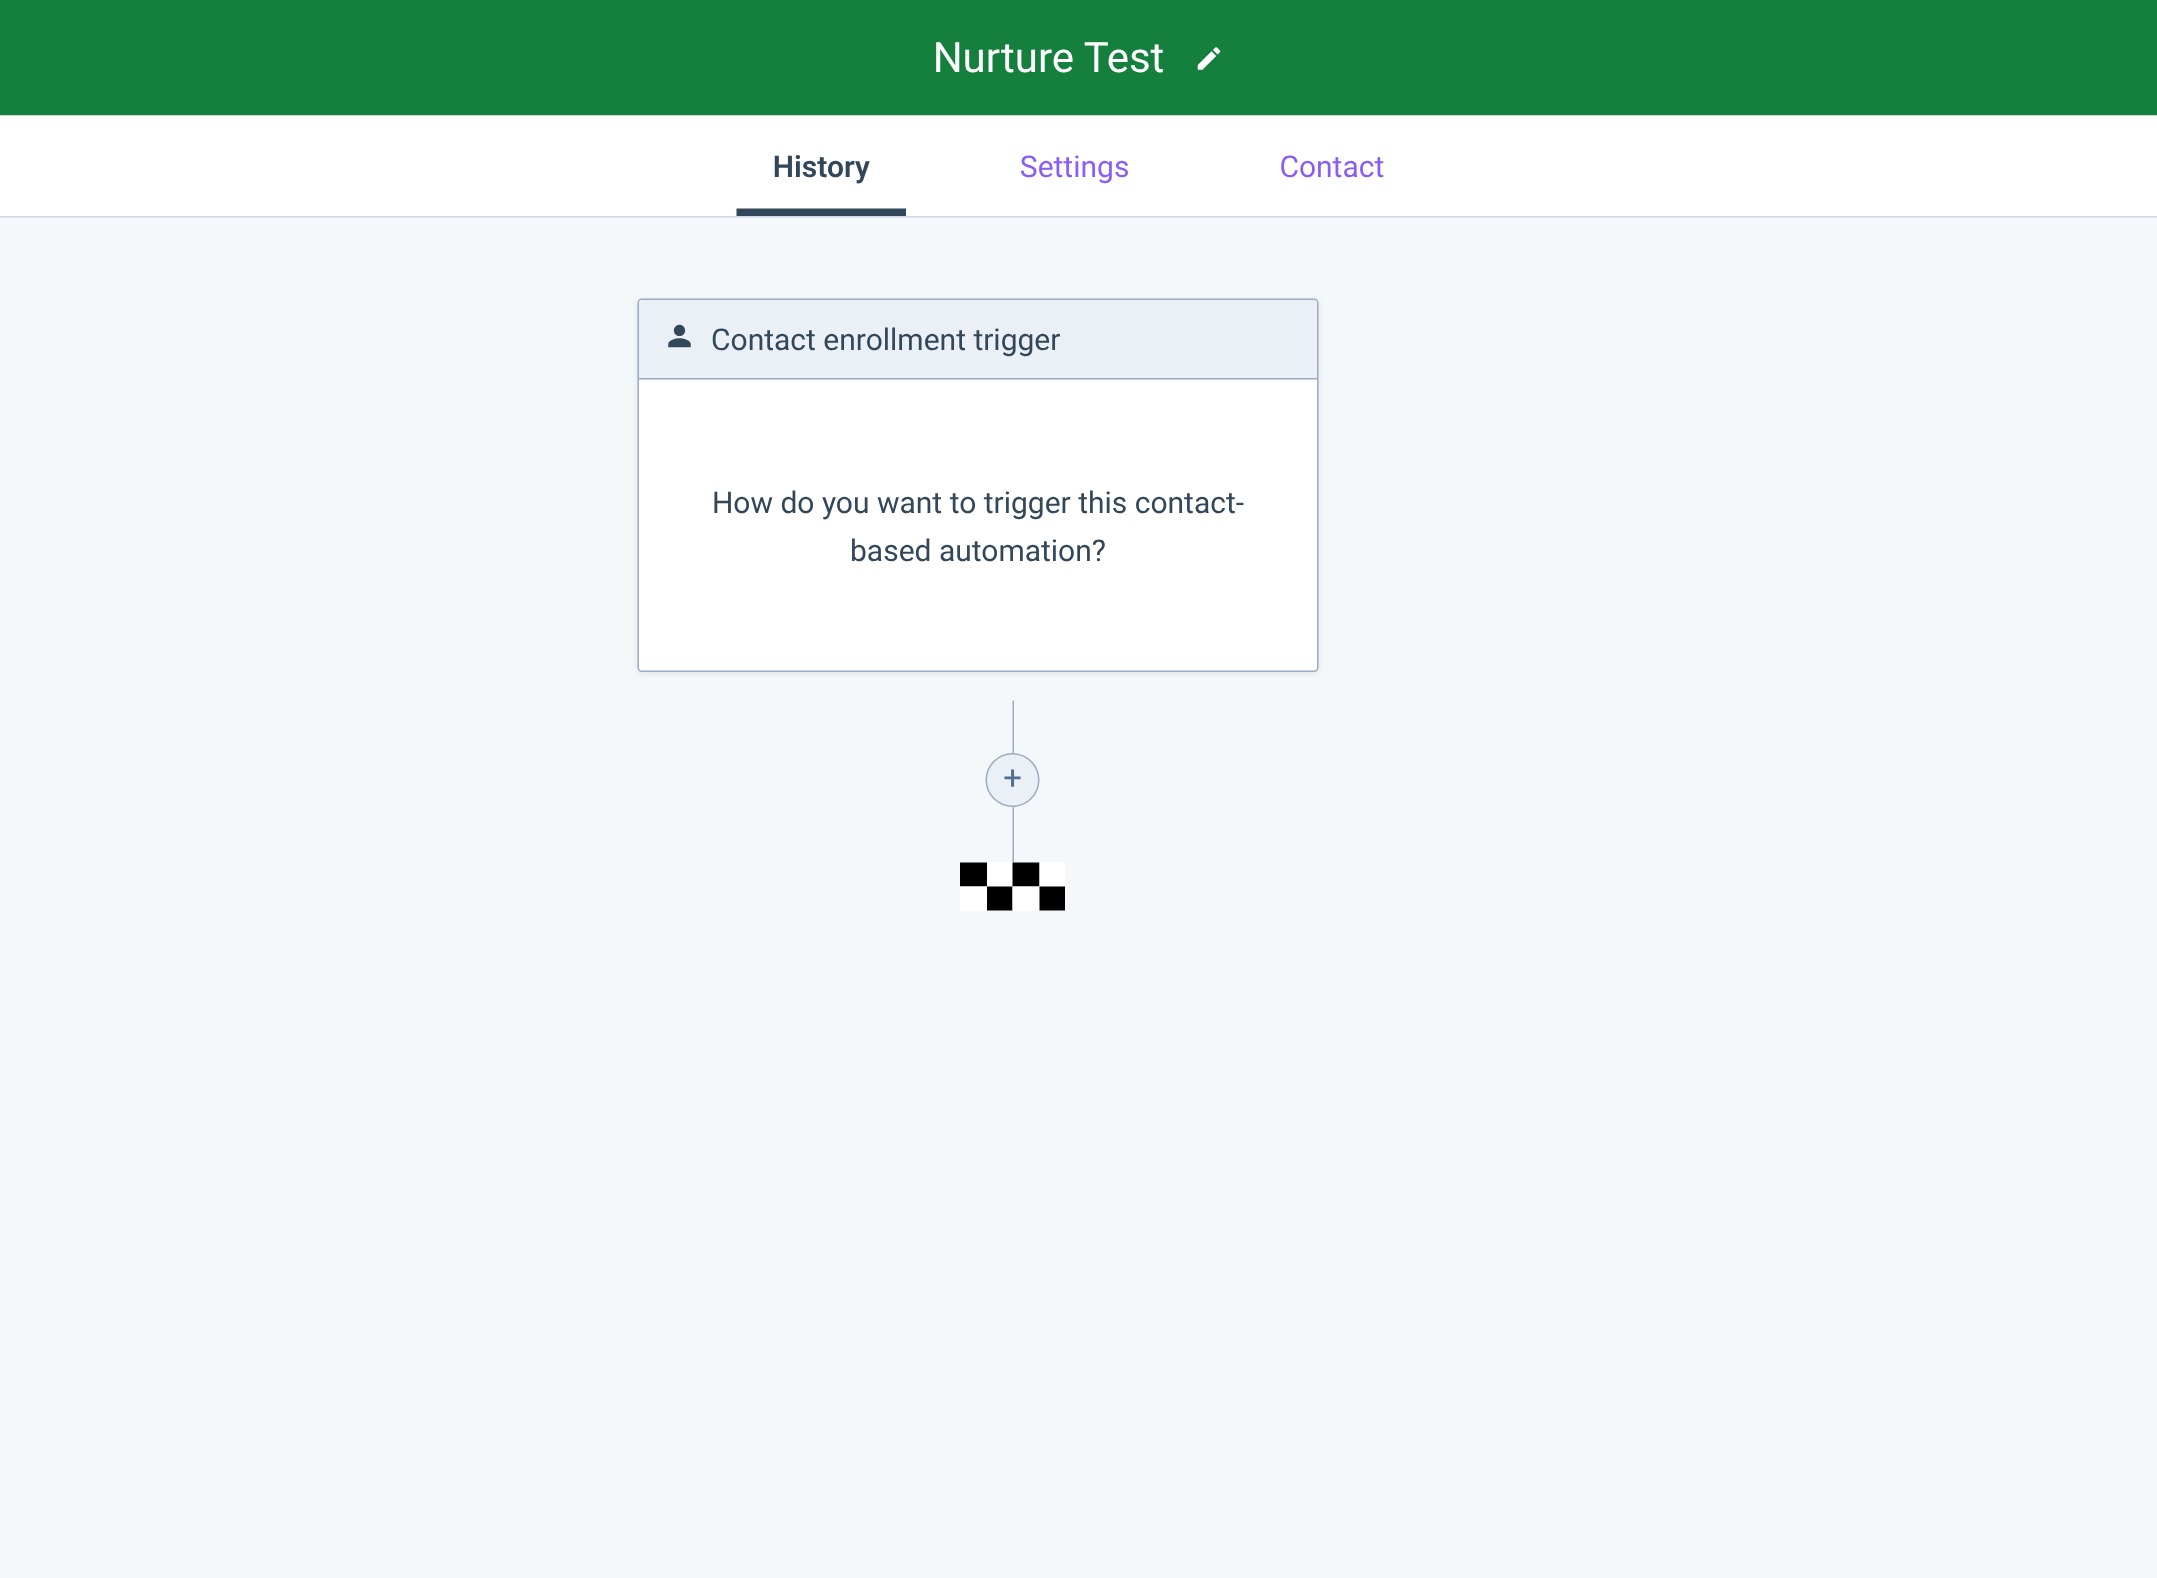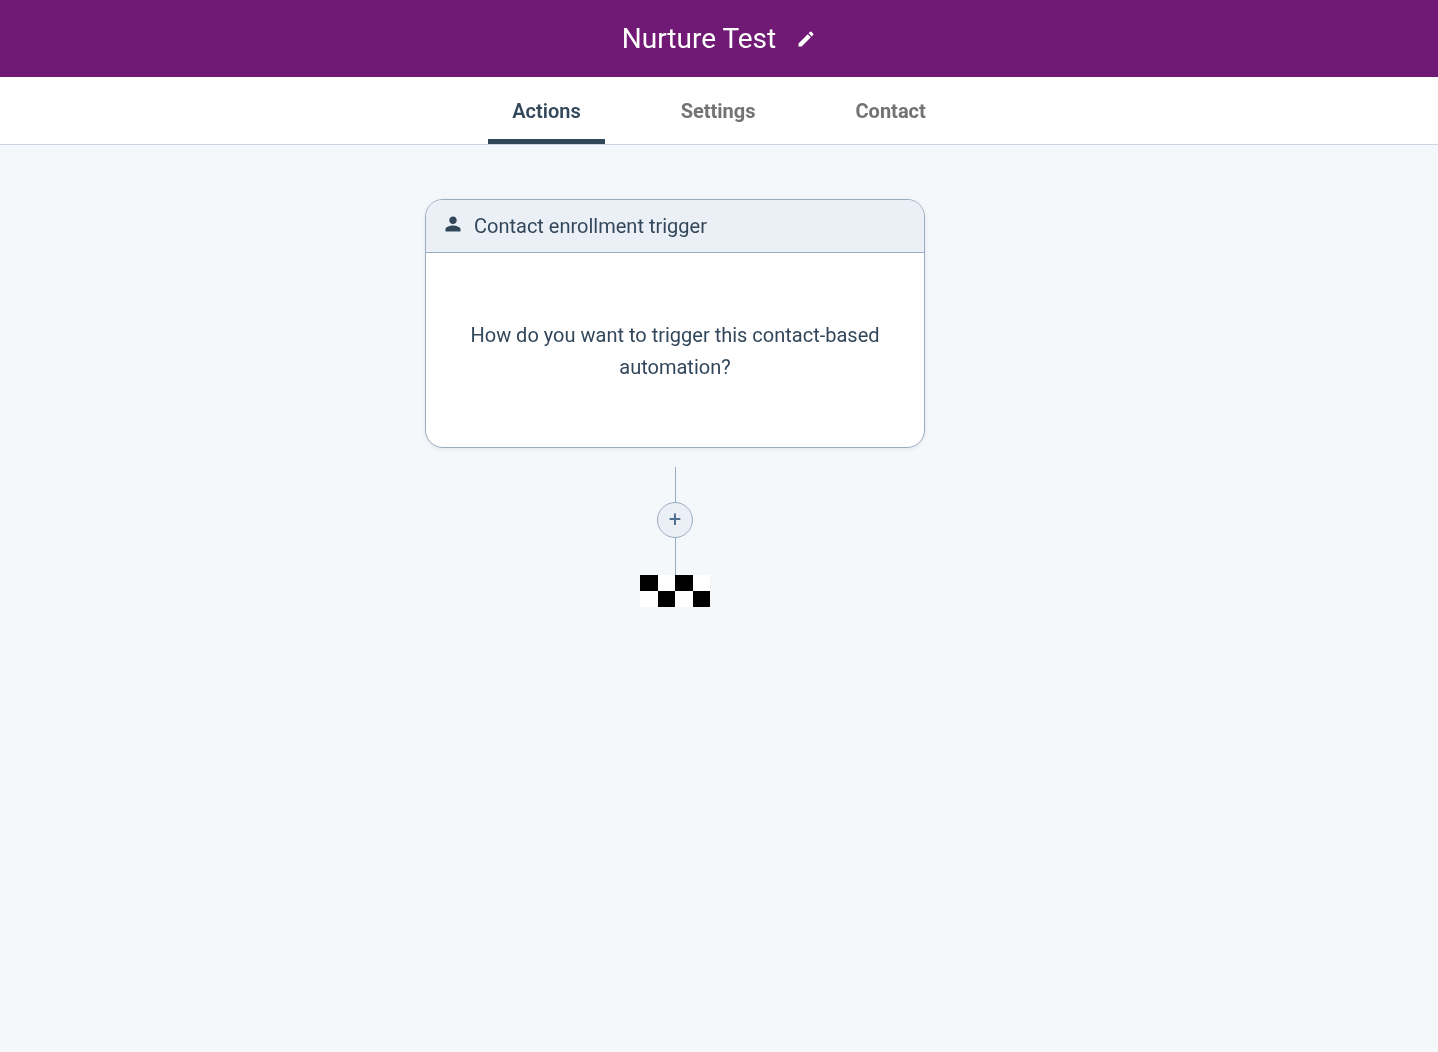--- a/index.html
+++ b/index.html
@@ -4,21 +4,21 @@
   <style>
     * { margin: 0; padding: 0; box-sizing: border-box; }
     body {
       font-family: -apple-system, BlinkMacSystemFont, "Segoe UI", Roboto, "Helvetica Neue", Arial, sans-serif;
       background: #f5f8fa;
       width: 1438px;
       height: 1052px;
       overflow: hidden;
     }
     .header-bar {
-      background: #701a75;
+      background: #15803d;
       height: 77px;
       display: flex;
       align-items: center;
       justify-content: center;
       gap: 20px;
     }
     .page-title {
       color: #ffffff;
       font-size: 28px;
       font-weight: 400;
@@ -35,23 +35,23 @@
       height: 68px;
       border-bottom: 1px solid #cbd6e2;
       display: flex;
       align-items: stretch;
       justify-content: center;
       gap: 80px;
     }
     .tab {
       display: flex;
       align-items: center;
-      color: #737373;
+      color: #8b5cf6;
       font-size: 20px;
-      font-weight: 700;
+      font-weight: 400;
       cursor: pointer;
       position: relative;
       padding: 0 10px;
     }
     .tab.active {
       color: #33475b;
       font-weight: 600;
     }
     .tab.active::after {
       content: "";
@@ -64,24 +64,24 @@
     }
     .canvas {
       position: relative;
       width: 100%;
       height: calc(100% - 77px - 68px);
     }
     .trigger-card {
       position: absolute;
       left: 425px;
       top: 54px;
-      width: 500px;
+      width: 454px;
       background: #ffffff;
       border: 1px solid #99acc2;
-      border-radius: 18px;
+      border-radius: 3px;
       box-shadow: 0 1px 4px rgba(0,0,0,0.08);
       overflow: hidden;
     }
     .trigger-card-header {
       background: #eaf0f6;
       border-bottom: 1px solid #99acc2;
       padding: 14px 18px;
       display: flex;
       align-items: center;
       gap: 12px;
@@ -160,21 +160,21 @@
   <span class="page-title">Nurture Test</span>
   <span class="edit-icon-wrap">
     <svg viewBox="0 0 24 24">
         <path d="M3 17.25V21h3.75l11.06-11.06-3.75-3.75L3 17.25zM20.71 7.04a1 1 0 0 0 0-1.41l-2.34-2.34a1 1 0 0 0-1.41 0l-1.83 1.83 3.75 3.75 1.83-1.83z"></path>
       </svg>
   </span>
 </div>
 
 <div class="tabs-bar">
   <div class="tab active">
-      <span>Actions</span>
+      <span>History</span>
     </div>
   <div class="tab">
       <span>Settings</span>
     </div>
   <div class="tab">
       <span>Contact</span>
     </div>
 </div>
 
 <div class="canvas">

